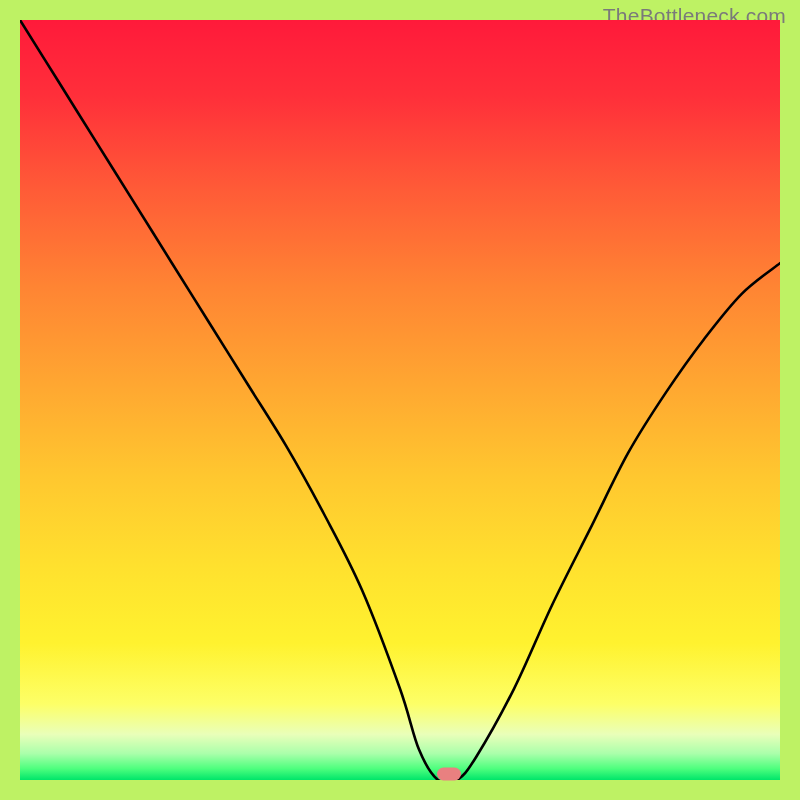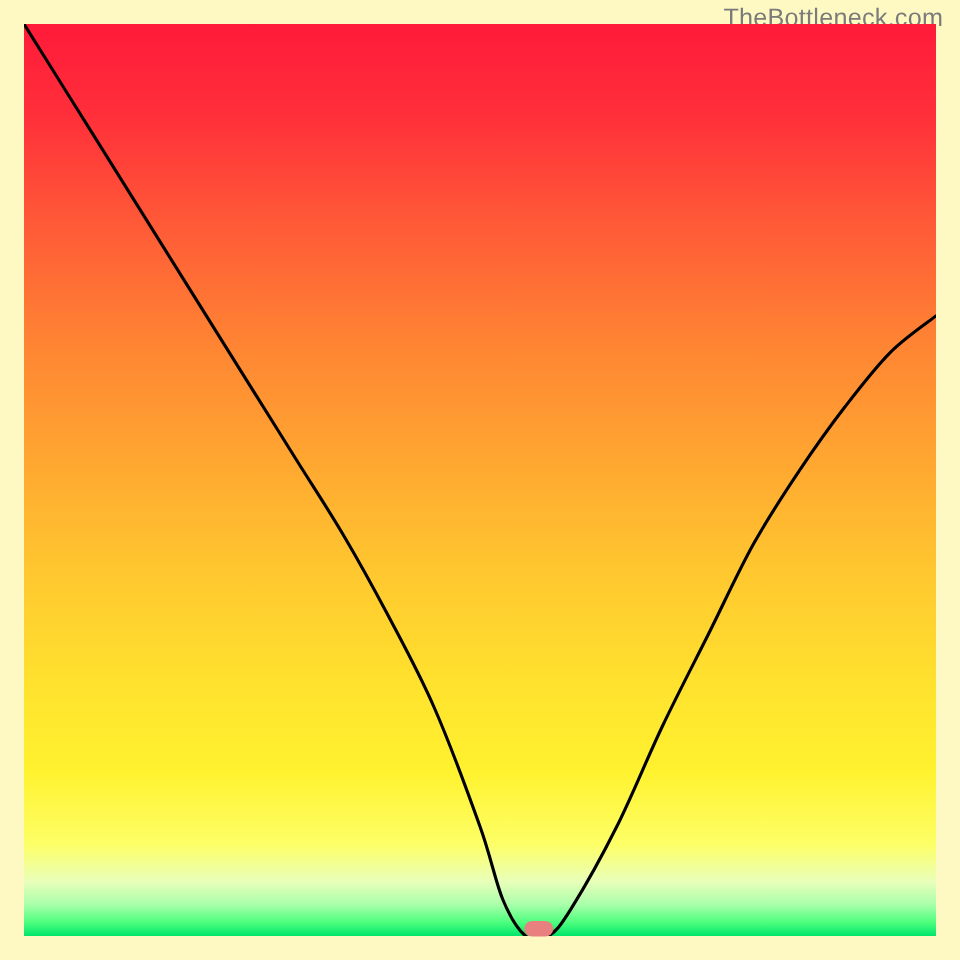--- a/index.html
+++ b/index.html
@@ -8,21 +8,21 @@
     width: 800px;
     height: 800px;
     background: #000;
     font-family: Arial, Helvetica, sans-serif;
     overflow: hidden;
   }
   .stage {
     position: relative;
     width: 800px;
     height: 800px;
-    background: #fef9c3;
+    background: #bef264;
   }
   .plot {
     position: absolute;
     left: 20px;
     top: 20px;
     width: 760px;
     height: 760px;
     background: linear-gradient(
       to bottom,
       #ff1a3a 0%,

